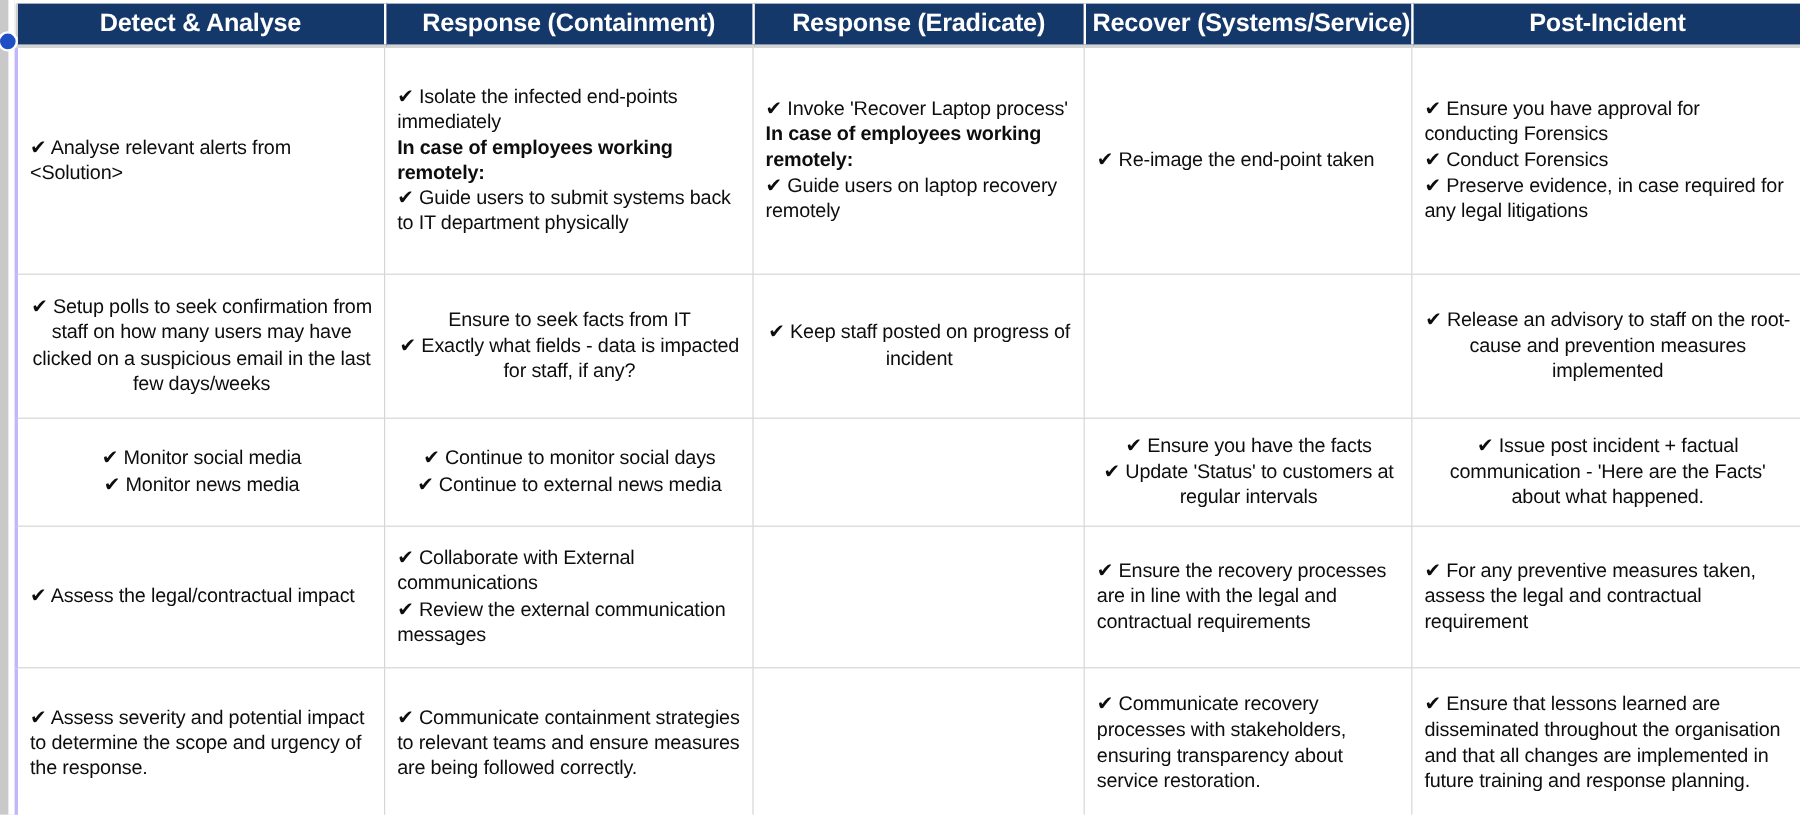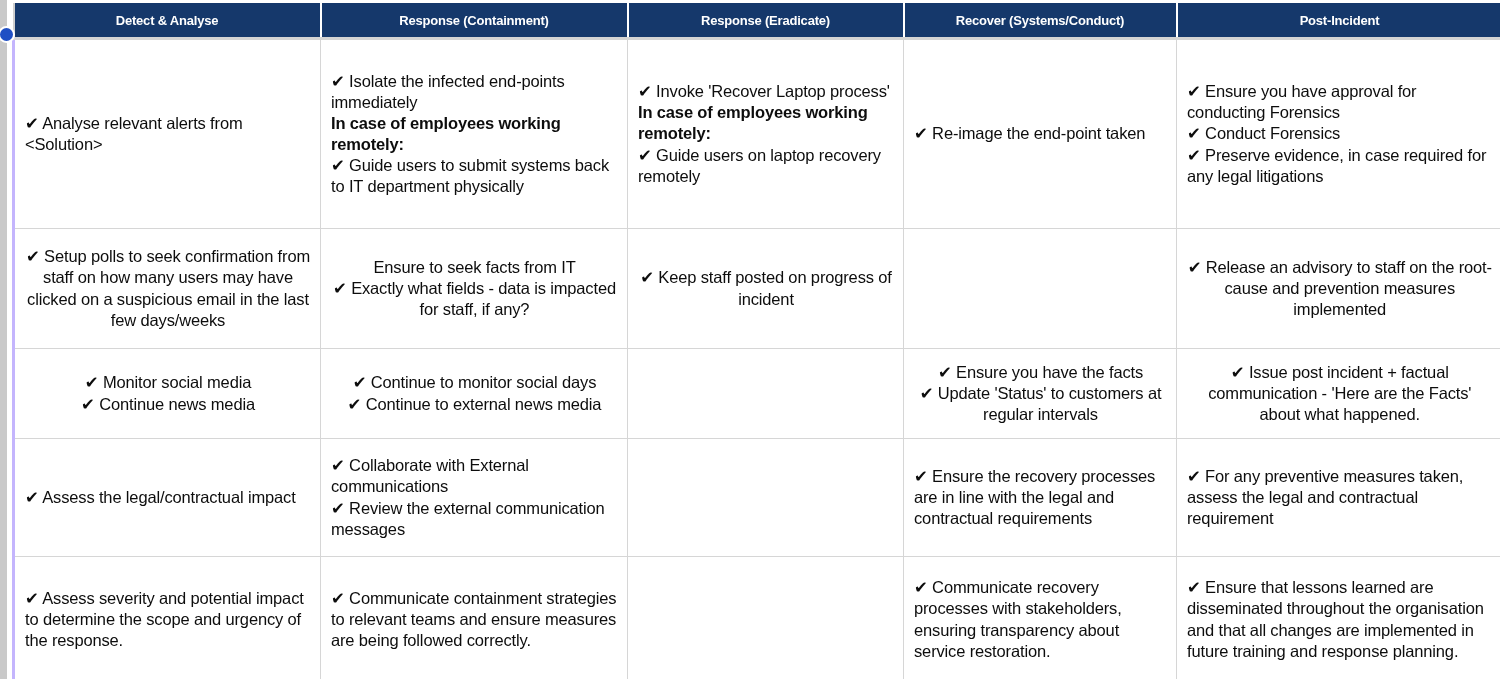--- a/index.html
+++ b/index.html
@@ -58,21 +58,21 @@
     width: 1488px;
     border-collapse: collapse;
     table-layout: fixed;
     background: #ffffff;
   }
 
   
   thead tr.header-row th {
     background: #15386b;
     color: #ffffff;
-    font-size: 13px;
+    font-size: 21px;
     font-weight: bold;
     text-align: center;
     height: 37px;
     padding: 0 6px;
     border-left: 2px solid #ffffff;
     border-right: 2px solid #ffffff;
     border-top: 3px solid #ffffff;
     border-bottom: 3px solid #d4d4d4;
     white-space: nowrap;
     letter-spacing: -0.2px;
@@ -115,21 +115,21 @@
         <col style="width: 307px;">
         <col style="width: 276px;">
         <col style="width: 273px;">
         <col style="width: 325px;">
       </colgroup>
     <thead>
       <tr class="header-row" id="header-row">
           <th>Detect &amp; Analyse</th>
           <th>Response (Containment)</th>
           <th>Response (Eradicate)</th>
-          <th>Recover (Systems/Conduct)</th>
+          <th>Recover (Systems/Service)</th>
           <th>Post-Incident</th>
         </tr>
     </thead>
     <tbody id="table-body">
         <tr style="height: 190px;">
           <td>
             <div class="cell-inner">
               <span class="blk">✔ Analyse relevant alerts from &lt;Solution&gt;</span>
             </div>
           </td>
@@ -183,21 +183,21 @@
           <td>
             <div class="cell-inner">
               <span class="blk">✔ Release an advisory to staff on the root-cause and prevention measures implemented</span>
             </div>
           </td>
         </tr>
         <tr style="height: 90px; text-align: center;">
           <td>
             <div class="cell-inner">
               <span class="blk">✔ Monitor social media</span>
-              <span class="blk">✔ Continue news media</span>
+              <span class="blk">✔ Monitor news media</span>
             </div>
           </td>
           <td>
             <div class="cell-inner">
               <span class="blk">✔ Continue to  monitor social days</span>
               <span class="blk">✔ Continue to external news media</span>
             </div>
           </td>
           <td>
             <div class="cell-inner"></div>

